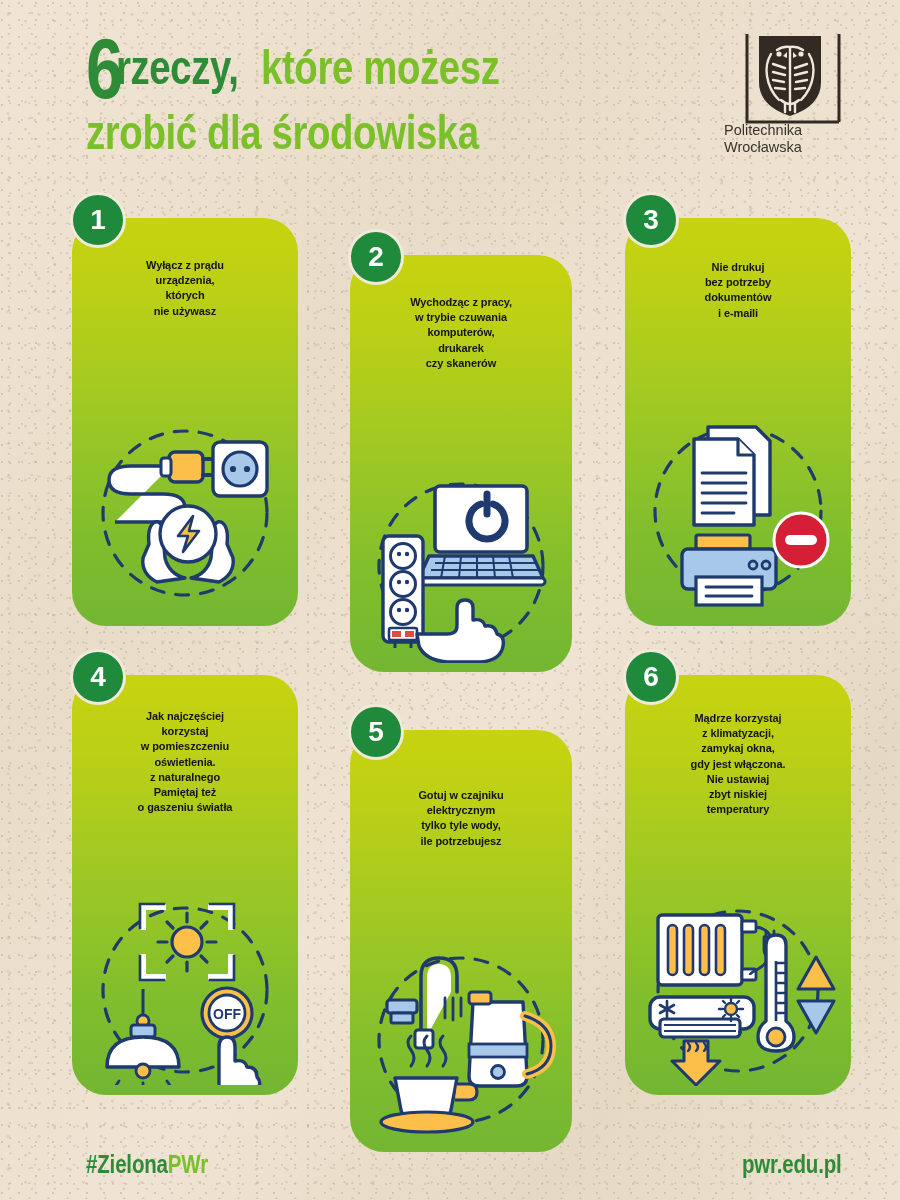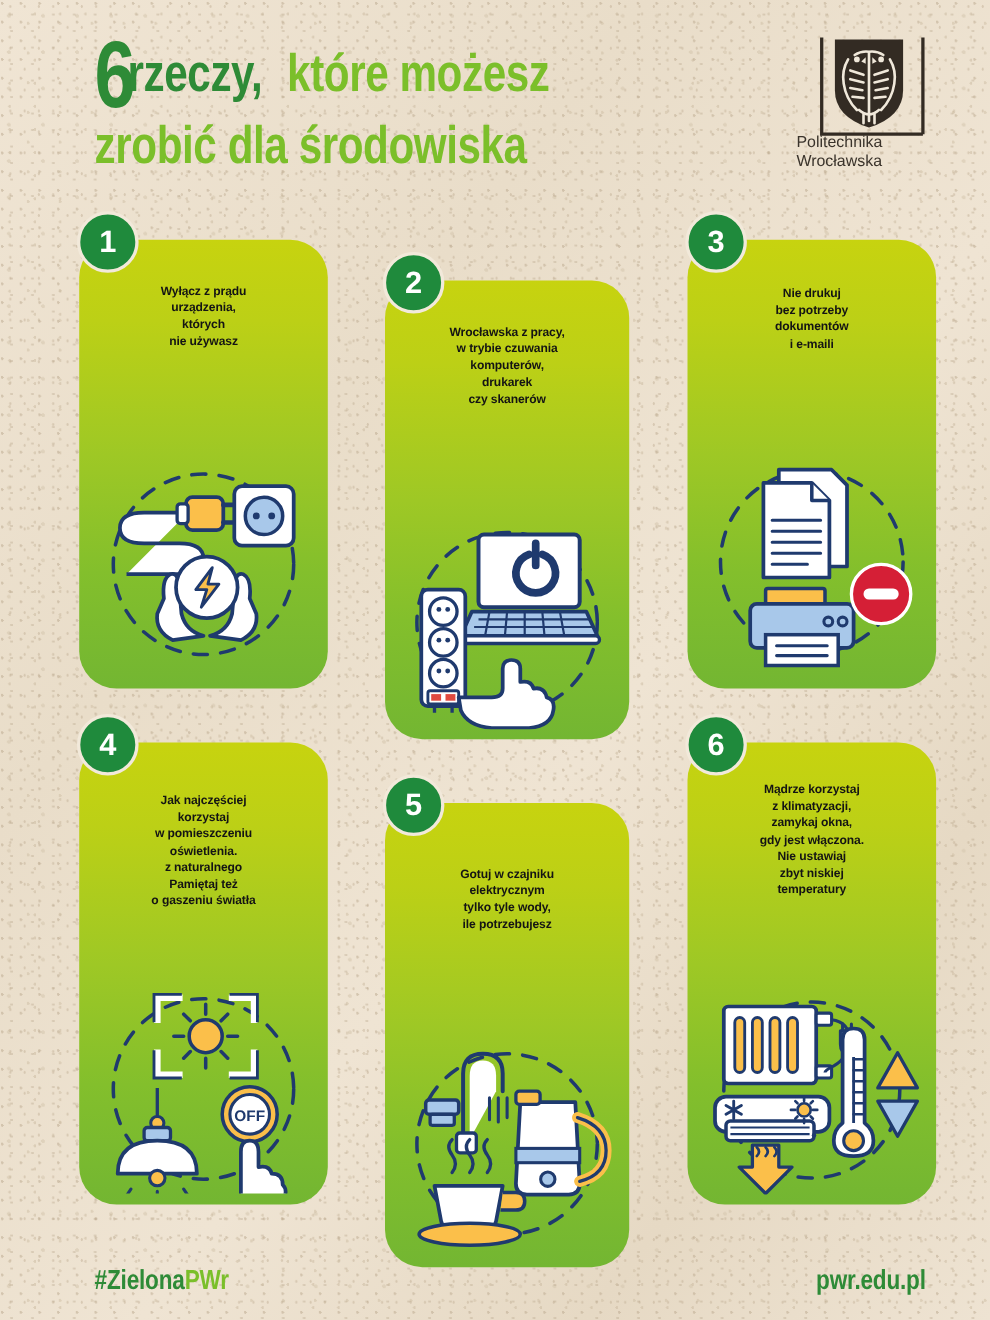--- a/index.html
+++ b/index.html
@@ -180,21 +180,21 @@
         <path d="M142 126 Q144 108 136 104 Q128 102 128 118 L126 140 Q122 156 106 160 L134 164 Q150 156 148 140 Z" fill="#ffffff" stroke="#1f3a6e" stroke-width="3.4" stroke-linejoin="round"></path>
 
         <circle cx="103" cy="116" r="28" fill="#ffffff" stroke="#1f3a6e" stroke-width="3.4"></circle>
         <path d="M108 98 L93 118 L103 118 L98 134 L114 113 L104 113 Z" fill="#fbbf4a" stroke="#1f3a6e" stroke-width="2.6" stroke-linejoin="round"></path>
       </svg>
     </div>
   </div>
 
   <div class="card" style="left:350px; top:255px; width:222px; height:417px;">
     <div class="card-text" style="top:40px;">
-        <span style="display:block">Wrocławska z pracy,</span>
+        <span style="display:block">Wychodząc z pracy,</span>
         <span style="display:block">w trybie czuwania</span>
         <span style="display:block">komputerów,</span>
         <span style="display:block">drukarek</span>
         <span style="display:block">czy skanerów</span>
       </div>
     <div class="icon-wrap" style="top:213px;">
       <svg width="200" height="195" viewBox="0 0 200 195">
         <circle cx="100" cy="98" r="82" fill="none" stroke="#1f3a6e" stroke-width="3.2" stroke-dasharray="13 12" stroke-linecap="round"></circle>
 
         <rect x="74" y="18" width="92" height="66" rx="5" fill="#ffffff" stroke="#1f3a6e" stroke-width="3.6"></rect>
@@ -258,21 +258,21 @@
           <path d="M68 174 L114 174 M68 183 L114 183"></path>
         </g>
 
         <circle cx="163" cy="127" r="27" fill="#d51f36" stroke="#ffffff" stroke-width="3"></circle>
         <rect x="147" y="122" width="32" height="10" rx="5" fill="#ffffff"></rect>
       </svg>
     </div>
   </div>
 
   <div class="card" style="left:72px; top:675px; width:226px; height:420px;">
-    <div class="card-text" style="top:34px;margin-top:12px;">
+    <div class="card-text" style="top:34px;">
         <span style="display:block">Jak najczęściej</span>
         <span style="display:block">korzystaj</span>
         <span style="display:block">w pomieszczeniu</span>
         <span style="display:block">oświetlenia.</span>
         <span style="display:block">z naturalnego</span>
         <span style="display:block">Pamiętaj też</span>
         <span style="display:block">o gaszeniu światła</span>
       </div>
     <div class="icon-wrap" style="top:220px;">
       <svg width="200" height="190" viewBox="0 0 200 190">

